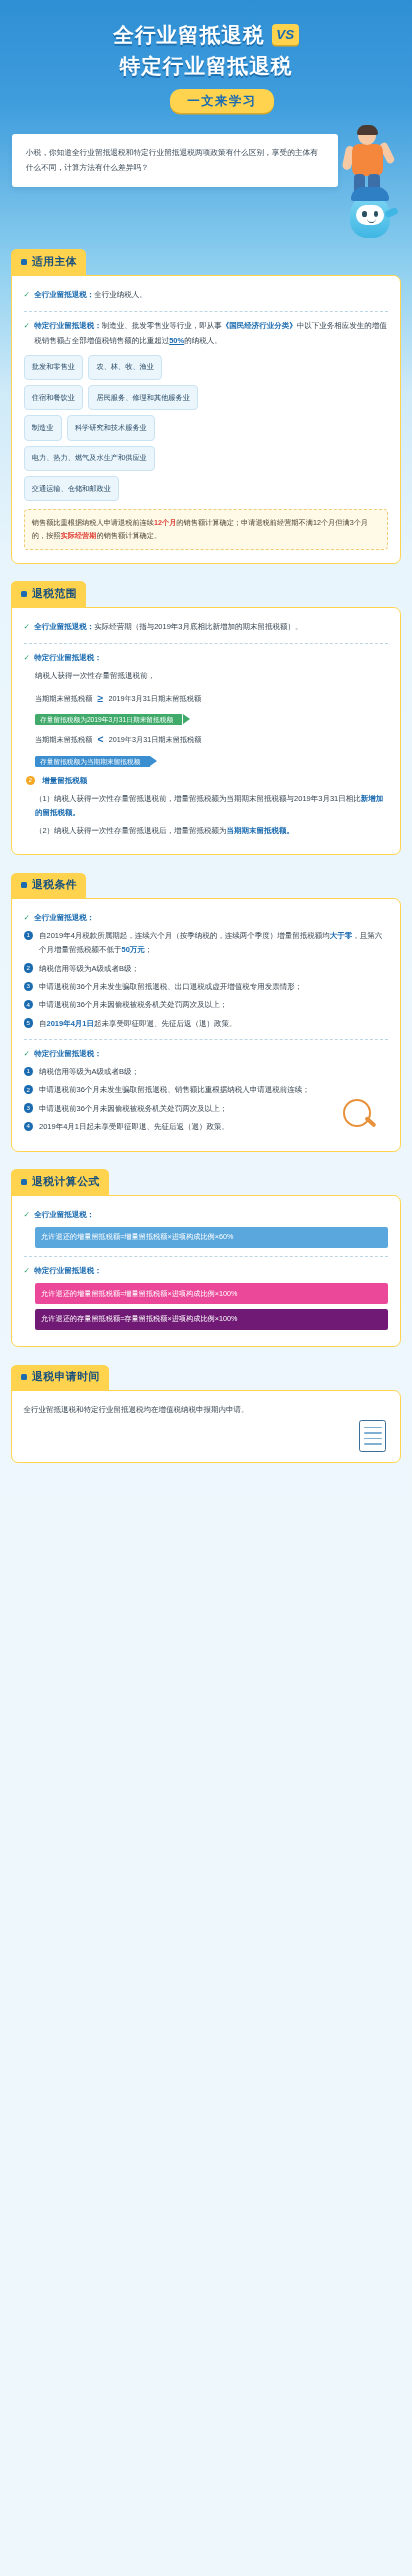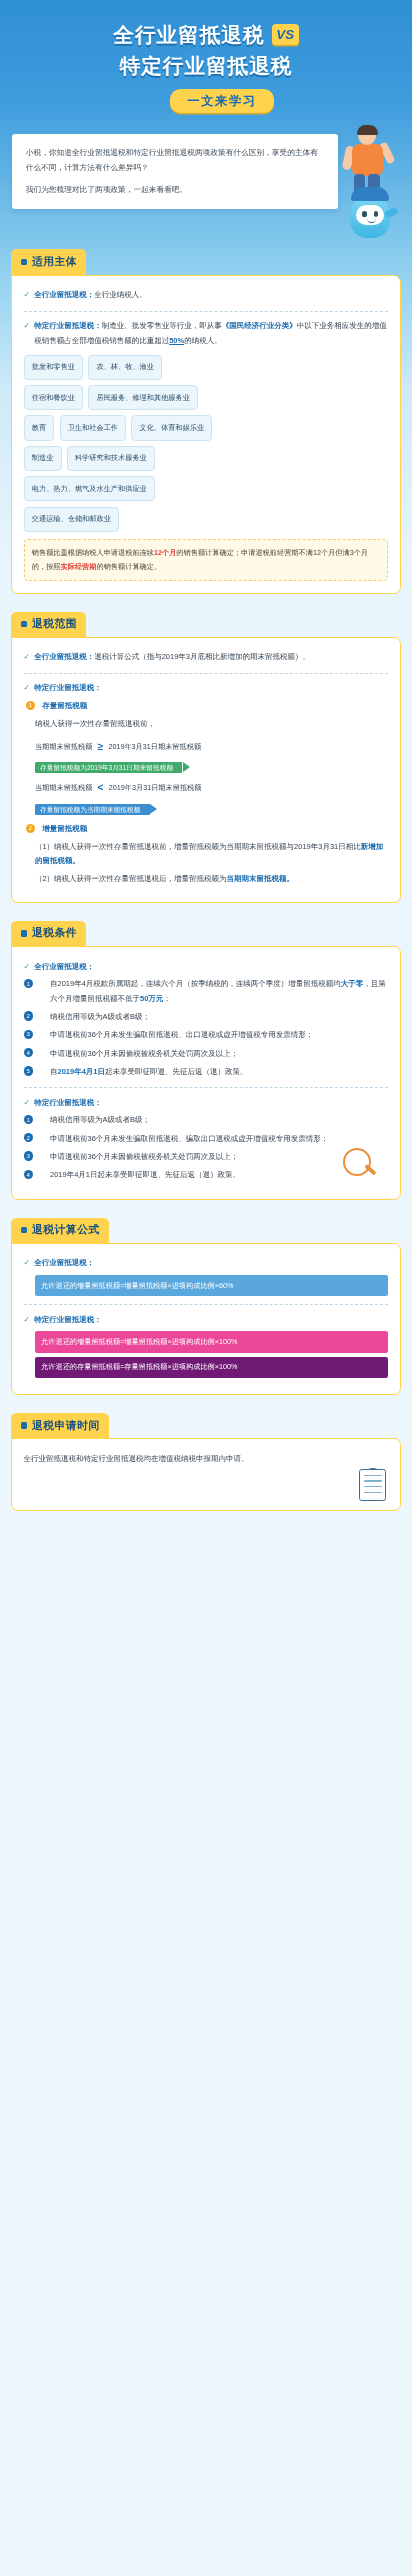--- a/index.html
+++ b/index.html
@@ -320,21 +320,21 @@
     border-top: 5.7px solid transparent;
     border-bottom: 5.7px solid transparent;
   }
   .arrow-green:after { border-left: 7.2px solid #3faa6a; }
   .arrow-blue:after { border-left: 7.2px solid #3b8fd0; }
 
   .bullet-list { margin: 2.1px 0 0 0; padding: 0; list-style: none; }
   .bullet-list li {
     display: flex;
     align-items: flex-start;
-    gap: 14px;
+    gap: 3px;
     margin-bottom: 4.1px;
     line-height: 1.9;
   }
 
   .magnifier {
     position: absolute;
     right: 20.6px;
     bottom: 15.5px;
     width: 36px; height: 36px;
   }
@@ -407,21 +407,20 @@
       <span class="title-text">特定行业留抵退税</span>
     </div>
     <div class="subtitle-wrap">
       <span class="subtitle">一文来学习</span>
     </div>
   </div>
 
   <div class="intro">
     <div class="bubble">
       <p>小税，你知道全行业留抵退税和特定行业留抵退税两项政策有什么区别，享受的主体有什么不同，计算方法有什么差异吗？</p>
-      <p>我们为您梳理对比了两项政策，一起来看看吧。</p>
     </div>
     <div class="person">
       <div class="p-arm-l"></div>
       <div class="p-arm-r"></div>
       <div class="p-body"></div>
       <div class="p-leg-l"></div>
       <div class="p-leg-r"></div>
       <div class="p-head"></div>
       <div class="p-hair"></div>
     </div>
@@ -461,25 +460,20 @@
       <div class="industries">
         <div class="ind-row">
           <span class="ind-cell">批发和零售业</span>
           <span class="ind-cell">农、林、牧、渔业</span>
         </div>
         <div class="ind-row">
           <span class="ind-cell">住宿和餐饮业</span>
           <span class="ind-cell">居民服务、修理和其他服务业</span>
         </div>
         <div class="ind-row">
-          <span class="ind-cell">教育</span>
-          <span class="ind-cell">卫生和社会工作</span>
-          <span class="ind-cell">文化、体育和娱乐业</span>
-        </div>
-        <div class="ind-row">
           <span class="ind-cell">制造业</span>
           <span class="ind-cell">科学研究和技术服务业</span>
         </div>
         <div class="ind-row">
           <span class="ind-cell">电力、热力、燃气及水生产和供应业</span>
         </div>
         <div class="ind-row">
           <span class="ind-cell">交通运输、仓储和邮政业</span>
         </div>
       </div>
@@ -492,37 +486,33 @@
 
   <div class="section">
     <div class="sec-head">
       <span class="bullet"></span>
       <span class="sec-title">退税范围</span>
     </div>
     <div class="sec-body">
       <div class="sub">
         <span class="check">✓</span>
         <div>
-          <span class="sub-title">全行业留抵退税：</span><span>退税计算公式（指与2019年3月底相比新增加的期末留抵税额）。</span>
+          <span class="sub-title">全行业留抵退税：</span><span>实际经营期（指与2019年3月底相比新增加的期末留抵税额）。</span>
         </div>
       </div>
 
       <hr class="divider">
 
       <div class="sub">
         <span class="check">✓</span>
         <div>
           <span class="sub-title">特定行业留抵退税：</span>
         </div>
       </div>
 
-      <div class="sub" style="margin-left:2.1px;">
-        <span class="num">1</span>
-        <span class="sub-title">存量留抵税额</span>
-      </div>
       <div class="para indent">纳税人获得一次性存量留抵退税前，</div>
 
       <div class="formula-line">
         <span class="fbox">当期期末留抵税额</span>
         <span class="cmp">≥</span>
         <span class="fbox">2019年3月31日期末留抵税额</span>
       </div>
       <div class="formula-line">
         <span class="arrow-green">存量留抵税额为2019年3月31日期末留抵税额</span>
       </div>
@@ -590,21 +580,21 @@
         <span class="sub-title">特定行业留抵退税：</span>
       </div>
 
       <ul class="bullet-list">
         <li>
           <span class="num blue">1</span>
           <span>纳税信用等级为A级或者B级；</span>
         </li>
         <li>
           <span class="num blue">2</span>
-          <span>申请退税前36个月未发生骗取留抵退税、骗取出口退税或虚开增值税专用发票情形；</span>
+          <span>申请退税前36个月未发生骗取留抵退税、销售额比重根据纳税人申请退税前连续；</span>
         </li>
         <li>
           <span class="num blue">3</span>
           <span>申请退税前36个月未因偷税被税务机关处罚两次及以上；</span>
         </li>
         <li>
           <span class="num blue">4</span>
           <span>2019年4月1日起未享受即征即退、先征后返（退）政策。</span>
         </li>
       </ul>

